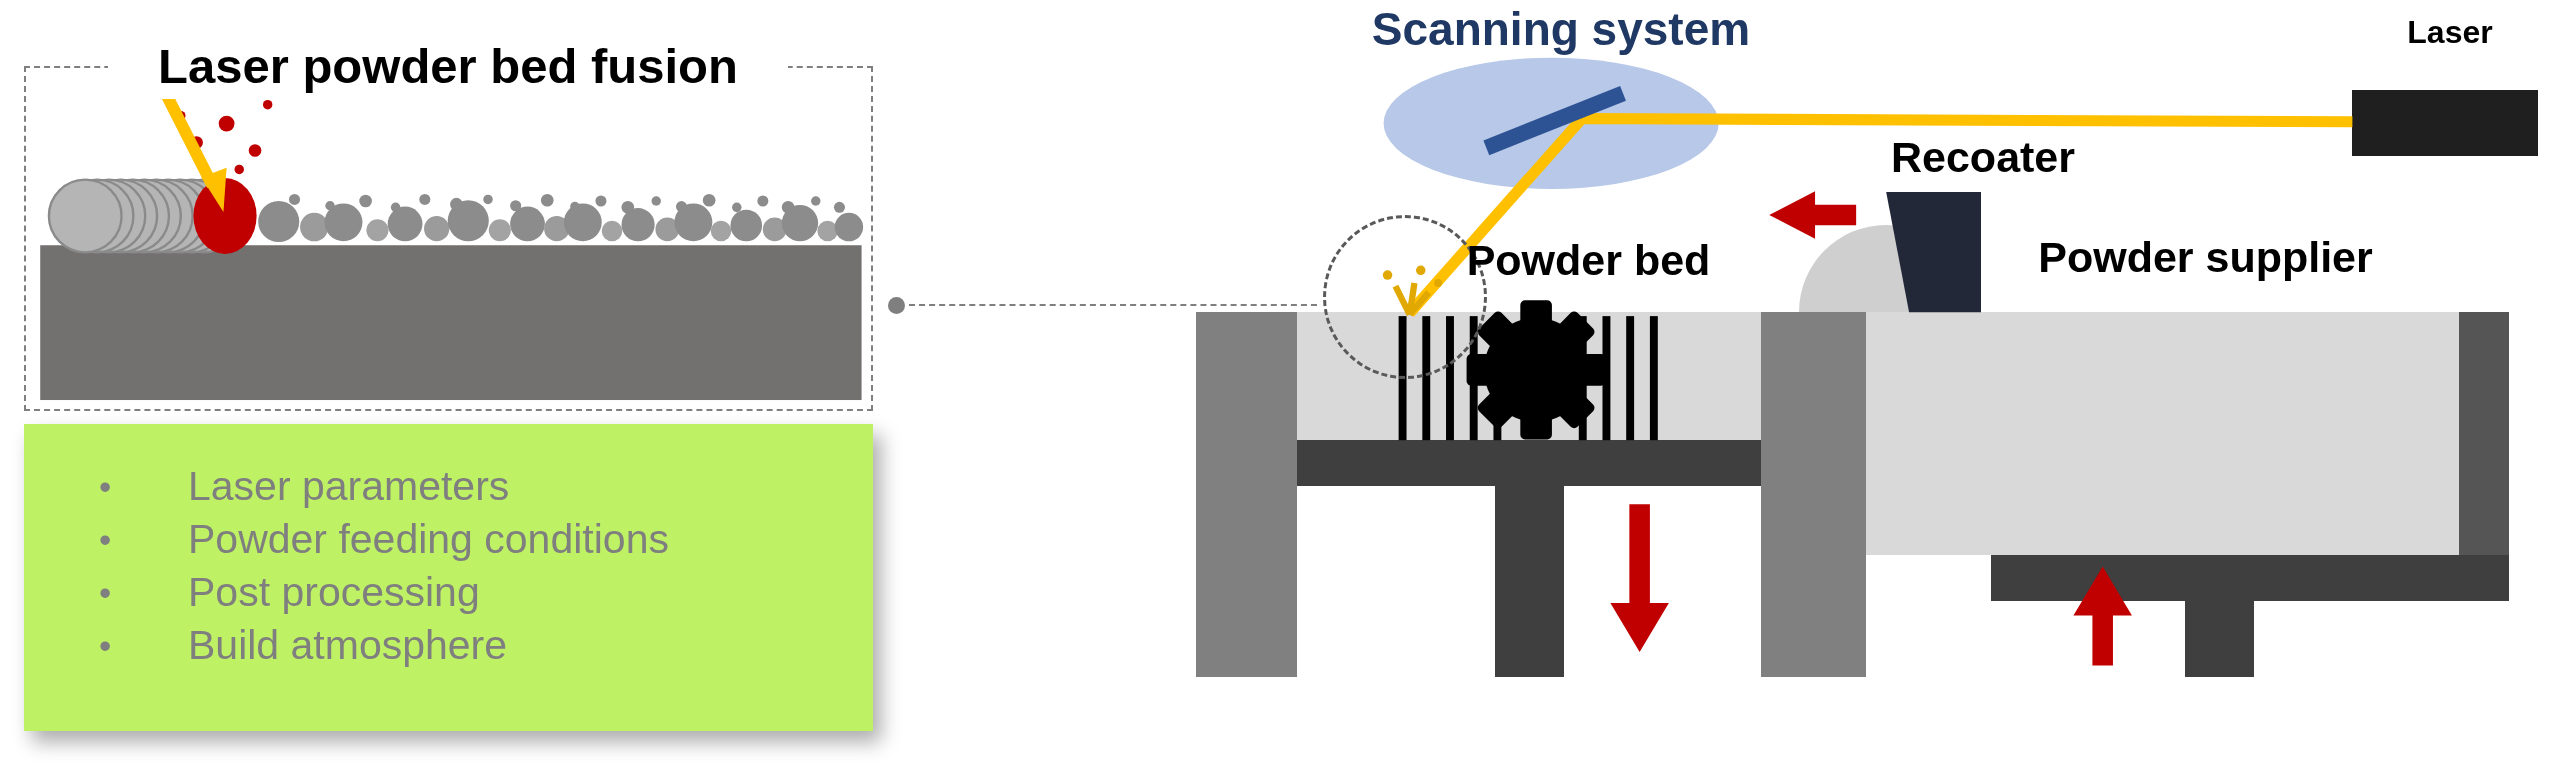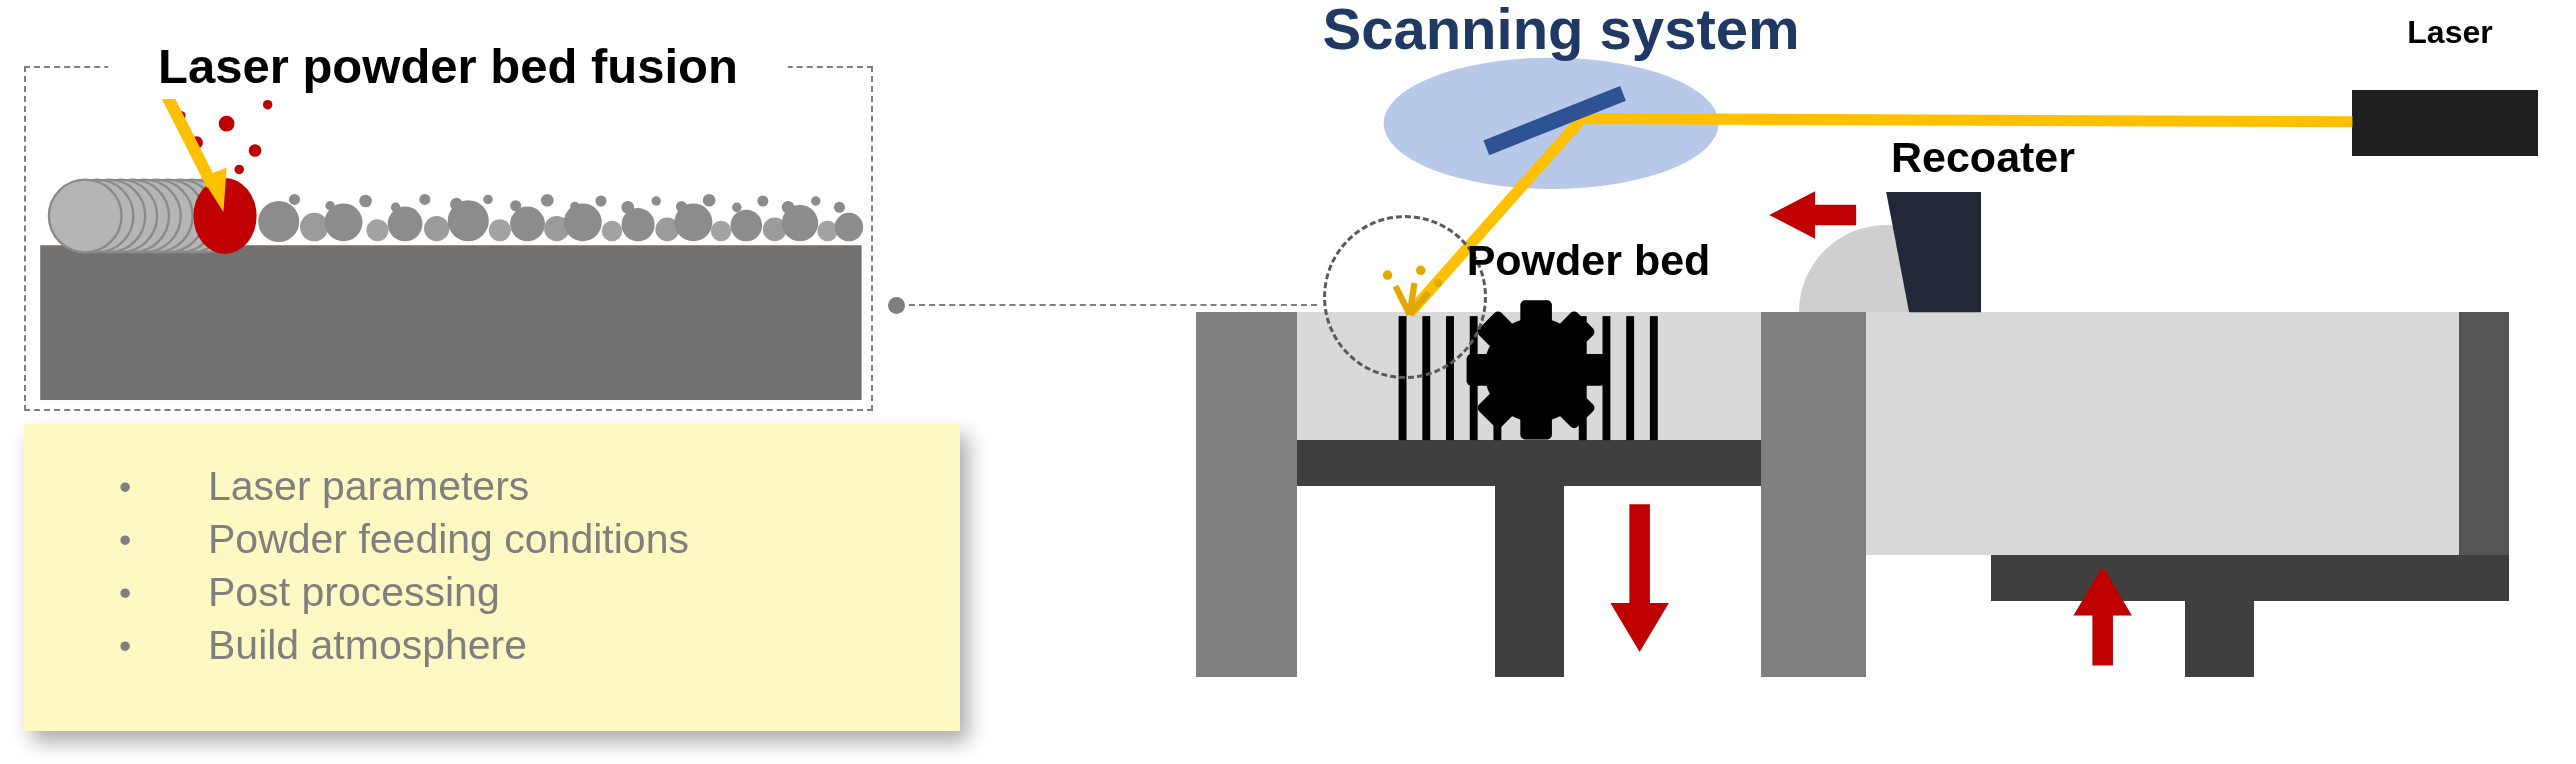--- a/index.html
+++ b/index.html
@@ -7,22 +7,22 @@
   #stage{ position:relative; width:2576px; height:765px; background:#ffffff; overflow:hidden; }
   .abs{ position:absolute; }
 
   
   #inset-box{ left:24px; top:66px; width:849px; height:345px; border:2.4px dashed #7f7f7f; }
   #inset-title{ left:108px; top:33px; width:680px; height:66px; background:#ffffff;
     display:flex; align-items:center; justify-content:center;
     font-size:49px; font-weight:700; color:#000; white-space:nowrap; }
   #inset-illustration{ left:0; top:0; width:849px; height:345px; }
 
-  #bullet-card{ left:24px; top:424px; width:936px; height:307px; background:#fef9c3;
-    box-shadow:8px 11px 19px rgba(0,0,0,.33);padding-left:20px; }
+  #bullet-card{ left:24px; top:424px; width:849px; height:307px; background:#bef264;
+    box-shadow:8px 11px 19px rgba(0,0,0,.33); }
   #bullet-card ul{ list-style:none; padding:36px 0 0 75px; }
   #bullet-card li{ display:flex; align-items:center; height:53px;
     font-size:41px; color:#7f7f7f; white-space:nowrap; }
   #bullet-card li::before{ content:"•"; width:89px; font-size:35px; color:#7f7f7f; }
 
   
   #connector-dot{ left:888px; top:297px; width:17.4px; height:17.4px; border-radius:50%; background:#7f7f7f; }
   #connector-line{ left:909px; top:304px; width:408px; height:0; border-top:2.4px dashed #7f7f7f; }
 
   
@@ -40,21 +40,21 @@
   #supplier-piston{ left:2185px; top:601px; width:69px; height:76px; }
   #laser-box{ left:2352px; top:90px; width:186px; height:66px; background:#1f1f1f; }
   #recoater-mound{ left:1799px; top:225px; width:174px; height:87px;
     border-radius:87px 87px 0 0; background:#cfcfcf; }
   #melt-zone-circle{ left:1323px; top:215px; width:164px; height:164px;
     border:3.2px dashed #595959; border-radius:50%; }
 
   
   .lbl{ display:flex; align-items:center; justify-content:center; font-weight:700;
         color:#000; white-space:nowrap; }
-  #scanning-label{ left:1308px; top:3.2px; width:506px; height:51px; font-size:58px; color:#1f3864; }
+  #scanning-label{ left:1308px; top:3.2px; width:506px; height:51px; font-size:46px; color:#1f3864; }
   #laser-label{ left:2351px; top:8px; width:198px; height:49px; font-size:32px; }
   #recoater-label{ left:1841px; top:134px; width:284px; height:47px; font-size:43px;text-align:center; }
   #powderbed-label{ left:1462px; top:237px; width:253px; height:46px; font-size:43px; }
   #supplier-label{ left:2008px; top:234px; width:395px; height:46px; font-size:43px; }
 
   #machine-svg{ left:0; top:0; width:2576px; height:765px; }
 </style>
 </head>
 <body>
 
@@ -213,15 +213,16 @@
     <polygon points="2661,717 2698,779 2674,779 2674,842 2648,842 2648,779 2624,779" fill="#c00000"></polygon>
     <polygon points="2239,272 2297,242 2297,259 2349,259 2349,285 2297,285 2297,302" fill="#c00000"></polygon>
   </svg>
 
   <div class="abs" id="melt-zone-circle"></div>
 
   <div class="abs lbl" id="scanning-label">Scanning system</div>
   <div class="abs lbl" id="laser-label">Laser</div>
   <div class="abs lbl" id="recoater-label">Recoater</div>
   <div class="abs lbl" id="powderbed-label">Powder bed</div>
+  <div class="abs lbl" id="supplier-label">Powder supplier</div>
 
 </div>
 
 
 </body></html>

